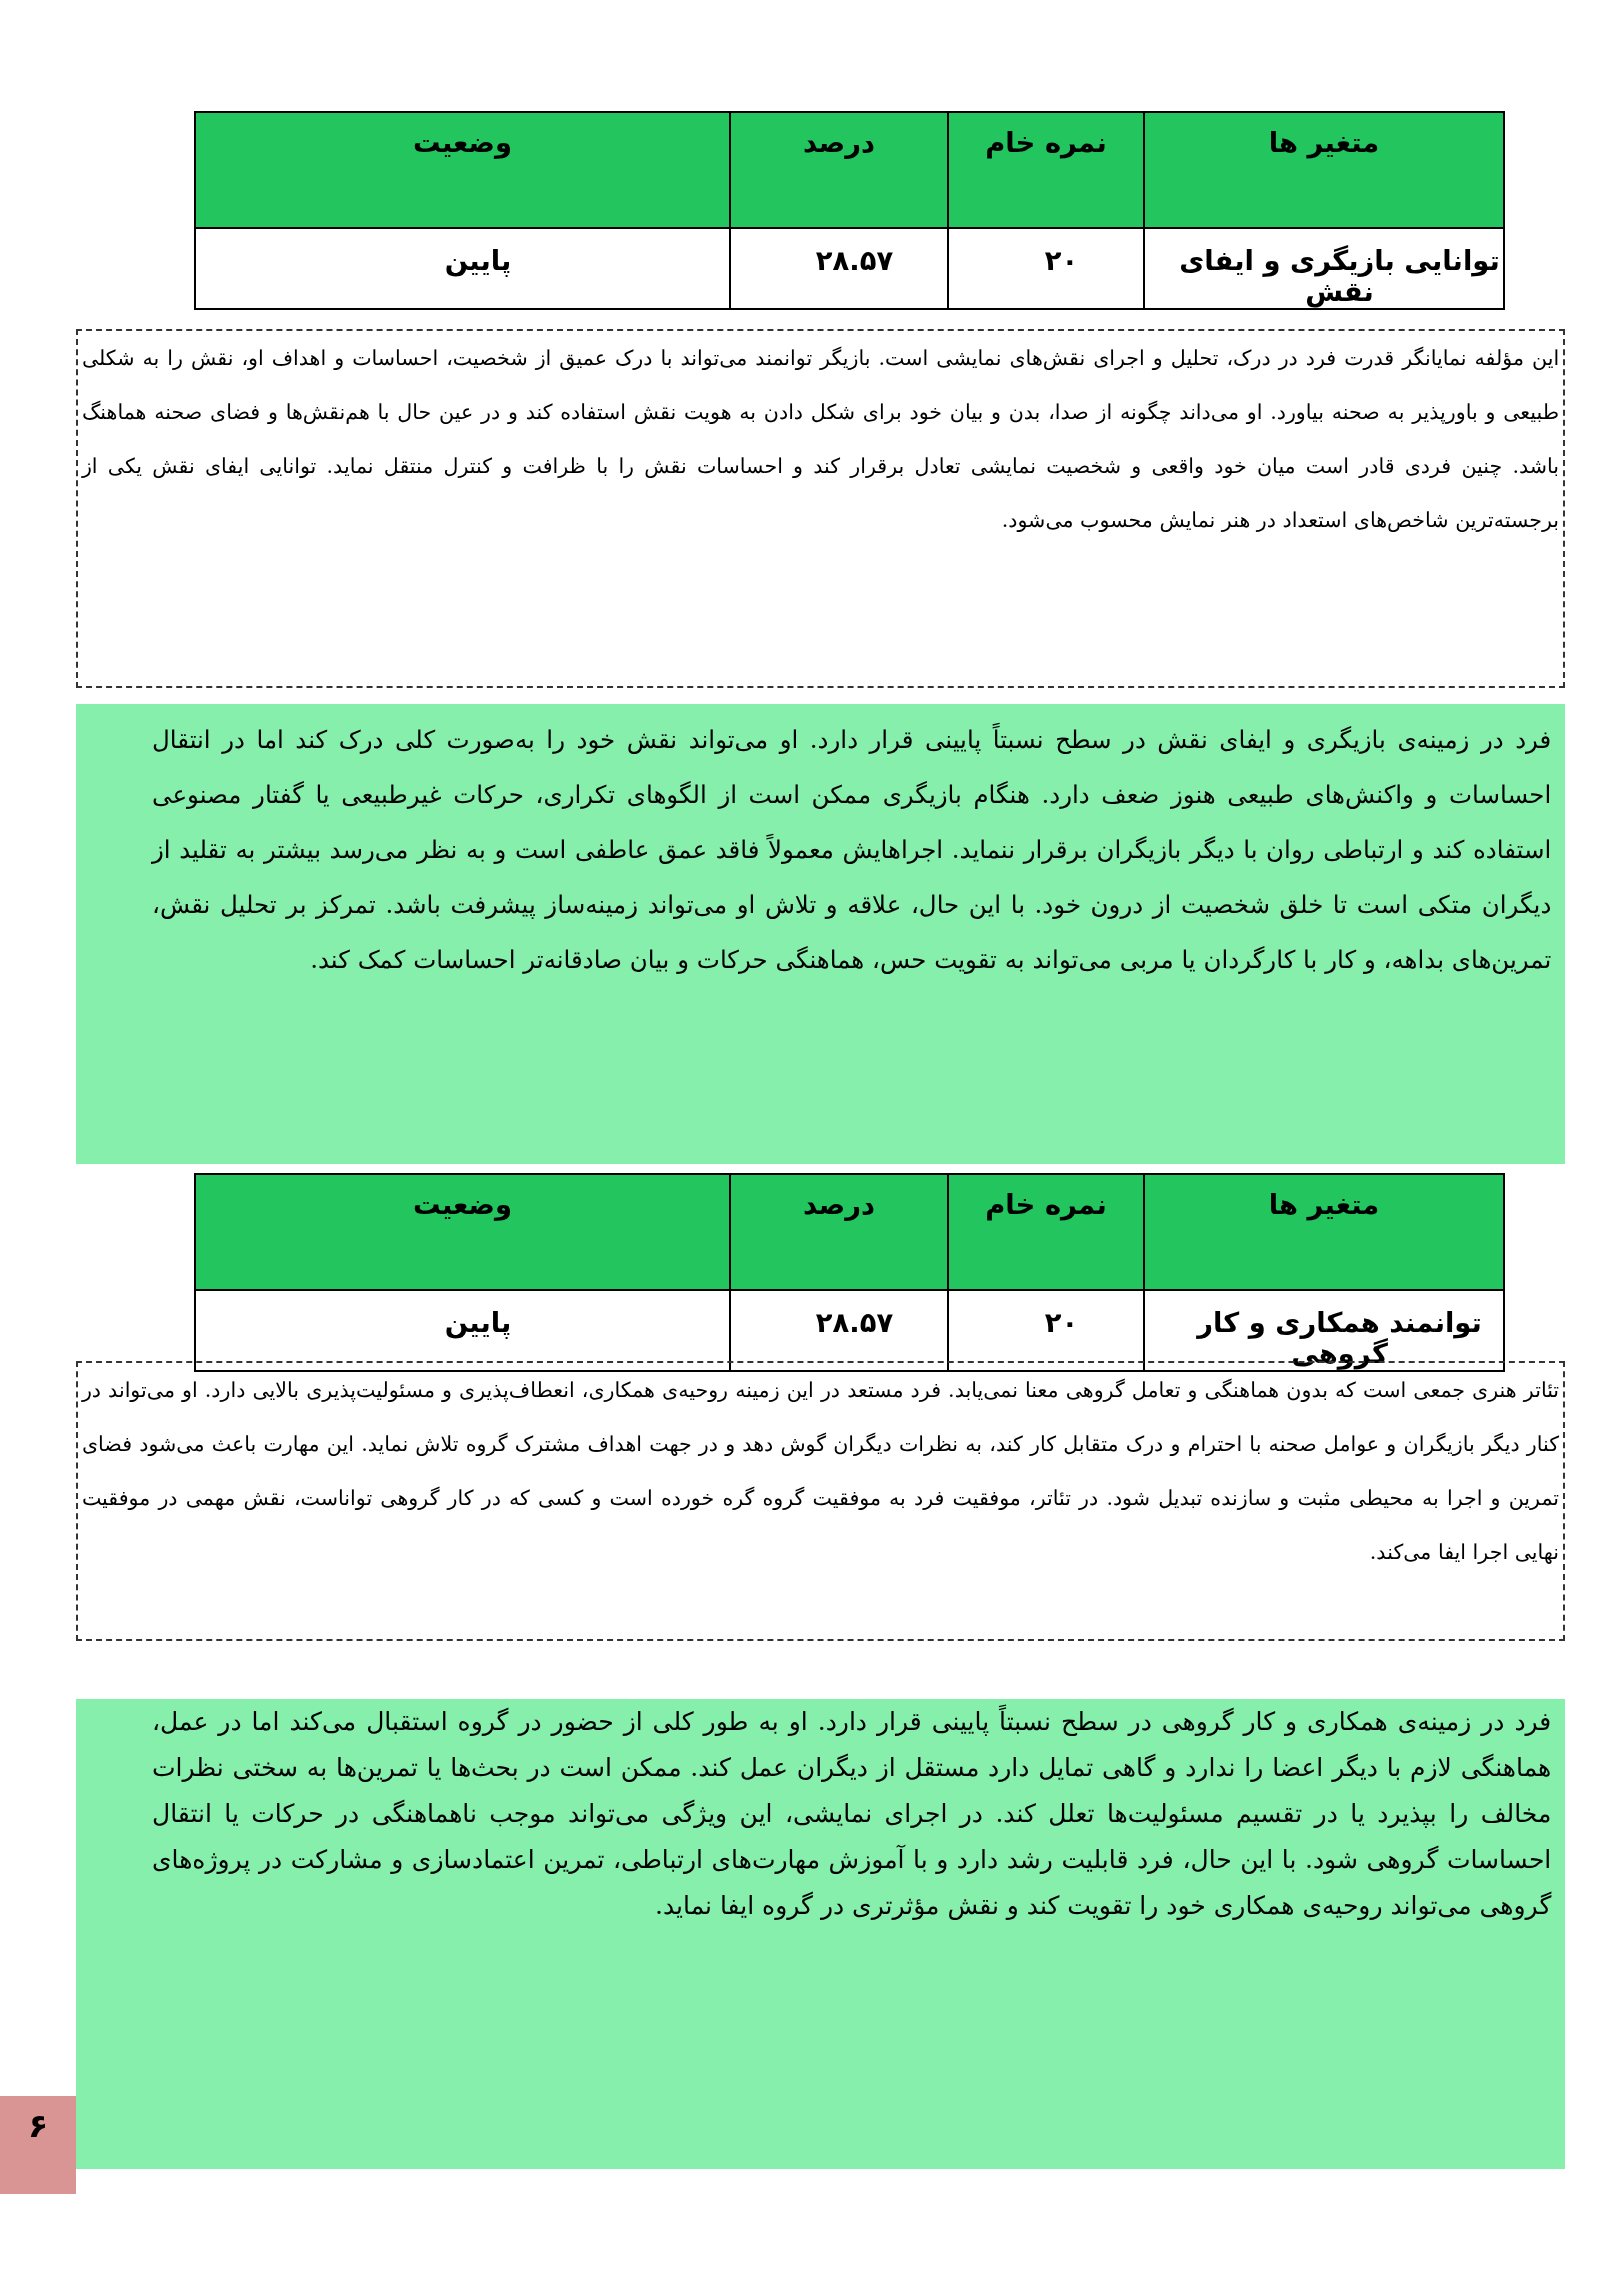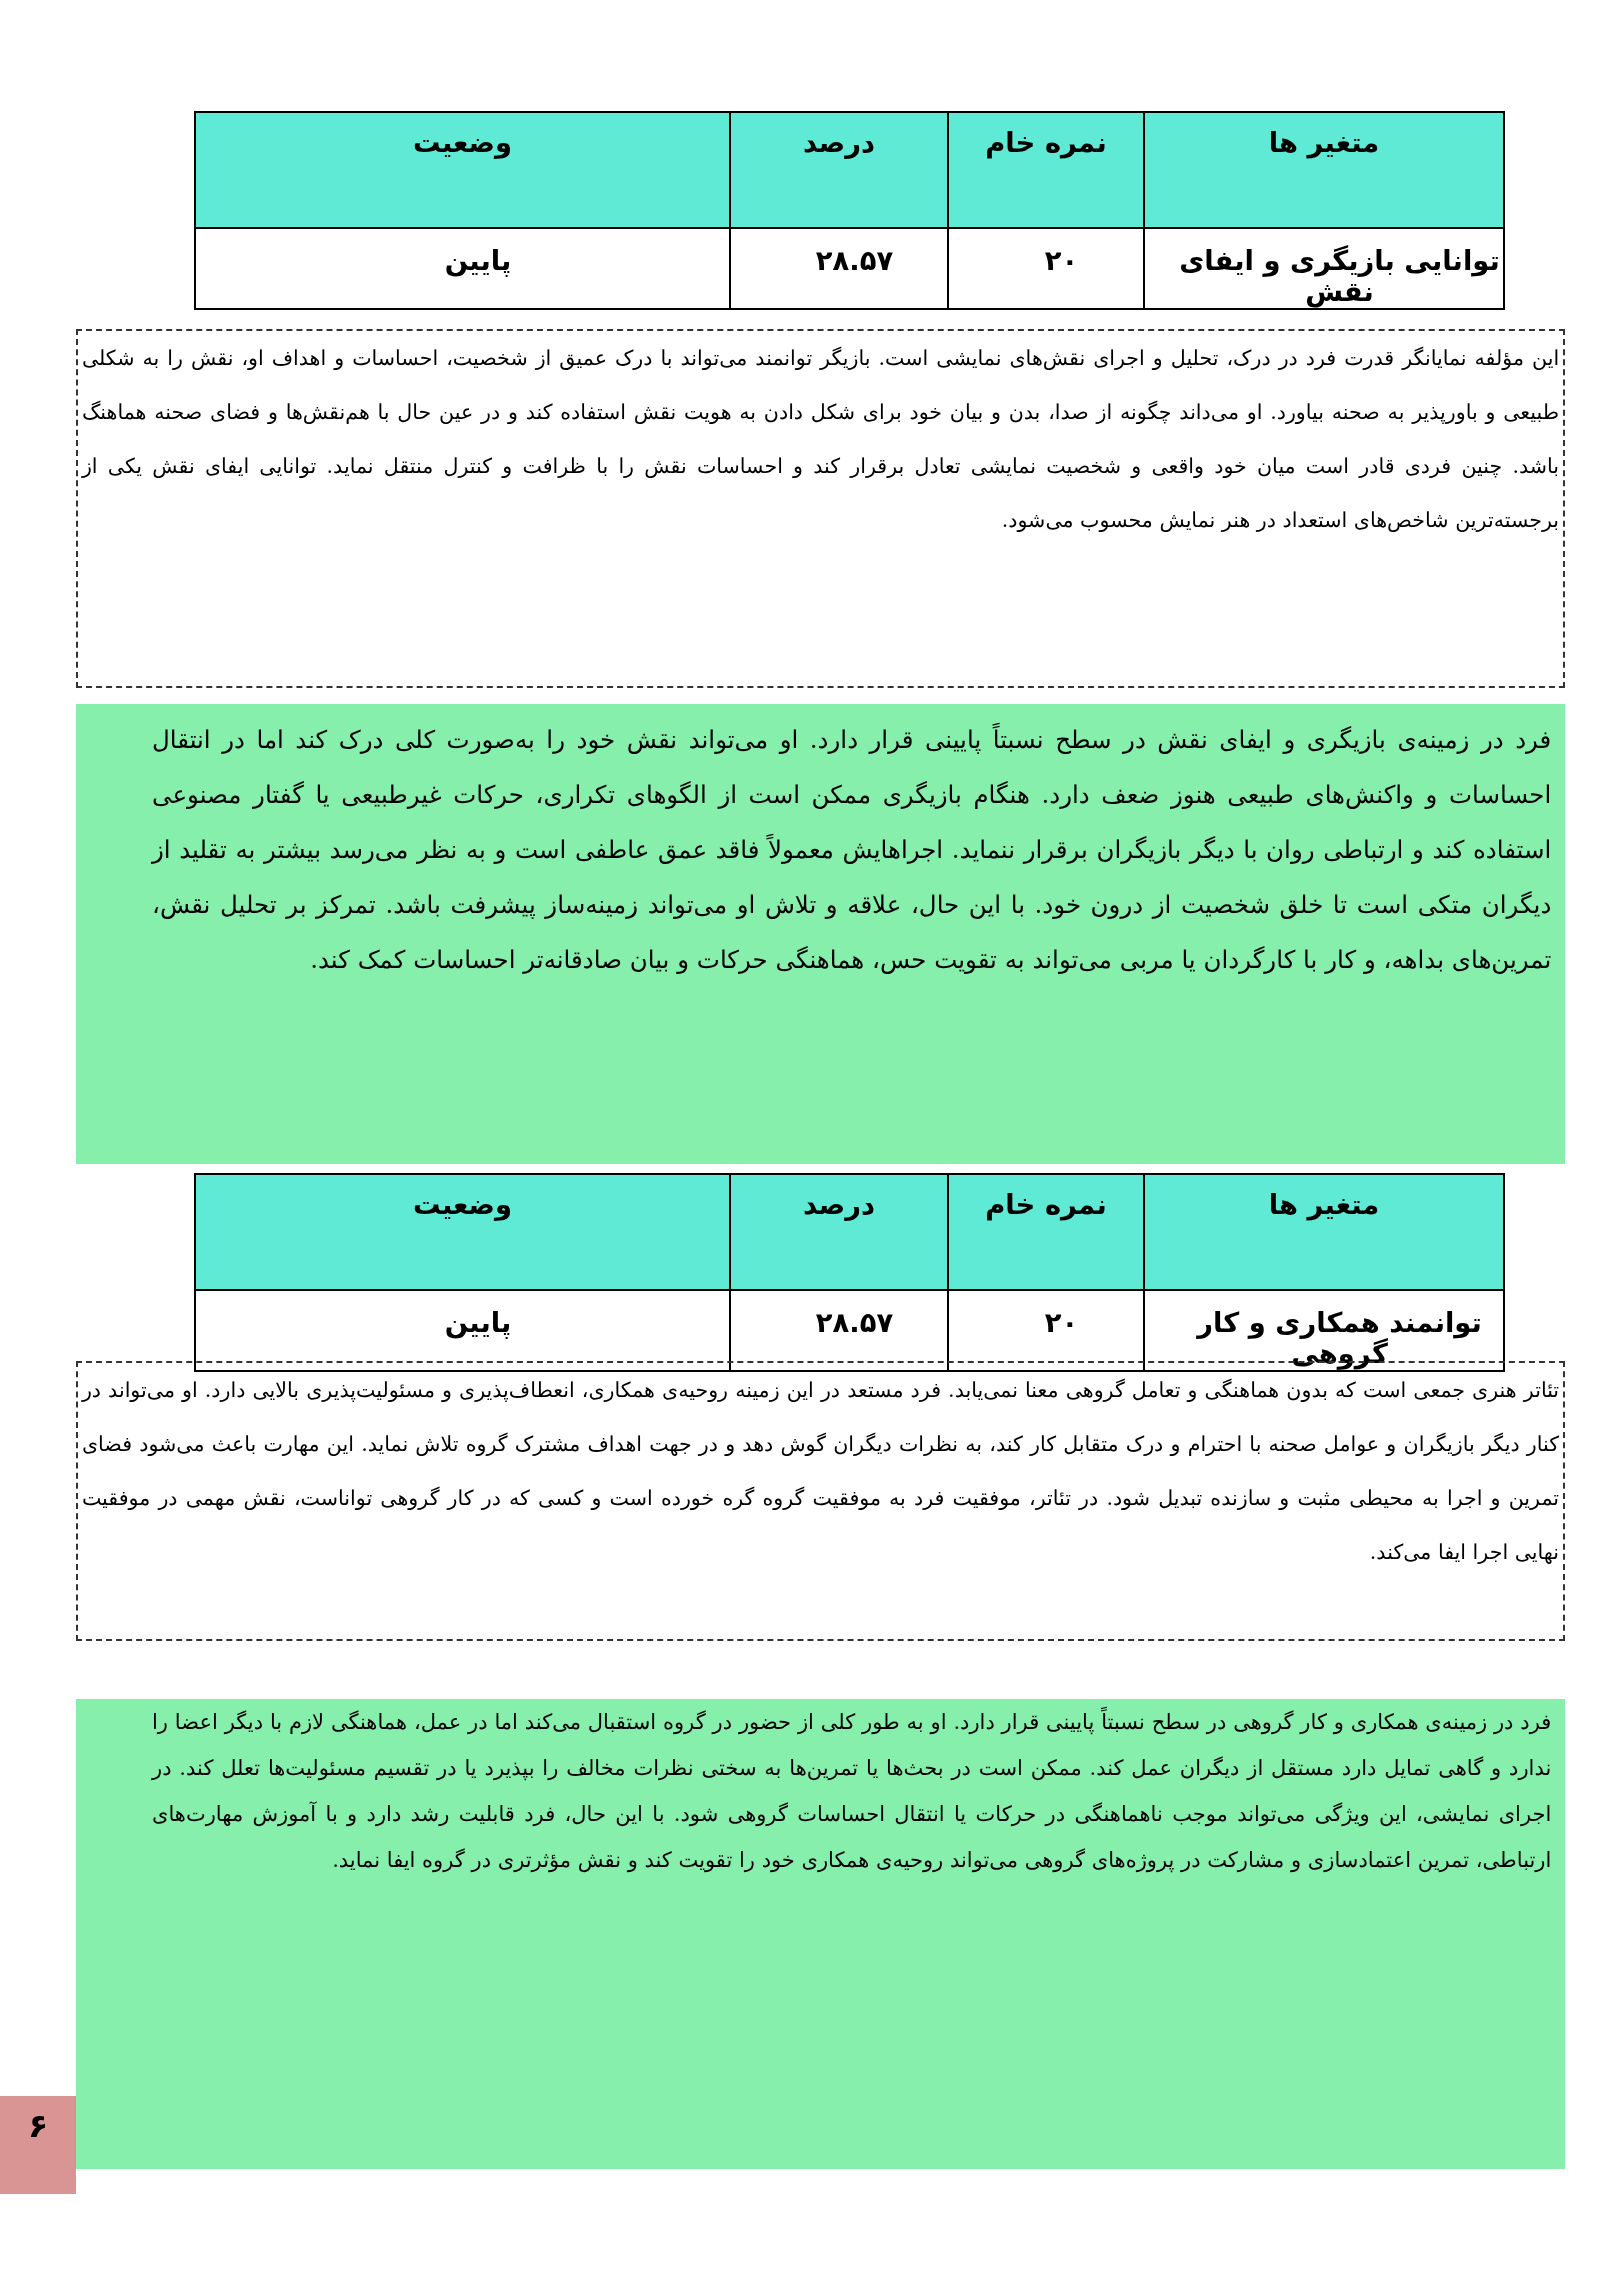--- a/index.html
+++ b/index.html
@@ -2,36 +2,36 @@
 <html><head>
 <meta charset="utf-8">
 <style>
   html, body { margin: 0; padding: 0; background: #ffffff; }
   body { width: 1621px; height: 2292px; position: relative; overflow: hidden;
          font-family: "DejaVu Sans", sans-serif; color: #000; }
   .tbl { position: absolute; left: 194px; width: 1308px; border-collapse: collapse;
          direction: rtl; table-layout: fixed; border: 2.9px solid #000; }
   .tbl th, .tbl td { border: 2px solid #000; text-align: center; vertical-align: top;
          font-family: "DejaVu Sans", sans-serif; font-weight: bold; font-size: 27.4px; }
-  .tbl th { background: #5eead4; height: 116px; padding-top: 13.7px; box-sizing: border-box; }
+  .tbl th { background: #22c55e; height: 116px; padding-top: 13.7px; box-sizing: border-box; }
   .tbl td { background: #ffffff; height: 78px; padding-top: 15.7px; box-sizing: border-box; padding-left: 32px; }
   .tbl .c1 { width: 535px; } .tbl .c2 { width: 218px; } .tbl .c3 { width: 196px; } .tbl .c4 { width: 360px; }
   #table1 { top: 111px; }
   #table2 { top: 1173px; }
   .dashed { position: absolute; left: 76px; width: 1489px; box-sizing: border-box;
             border: 2px dashed #333; direction: rtl; text-align: justify;
             font-family: "DejaVu Serif", serif; font-size: 20.6px; line-height: 54px;
             padding: 0 3.9px 0 3.9px; }
   #desc1 { top: 329px; height: 359px; }
   #desc2 { top: 1361px; height: 280px; }
   .bluebox { position: absolute; left: 76px; width: 1489px; box-sizing: border-box;
              background: #86efac; direction: rtl; text-align: justify;
              font-family: "DejaVu Serif", serif; color: #000; }
   #interp1 { top: 704px; height: 460px; font-size: 24.5px; line-height: 55px; padding: 7.8px 13.7px 0 76px; }
-  #interp2 { top: 1699px; height: 470px; font-size: 21px; line-height: 46px; padding: 0 13.7px 0 76px; }
+  #interp2 { top: 1699px; height: 470px; font-size: 25px; line-height: 46px; padding: 0 13.7px 0 76px; }
   .page-badge { position: absolute; left: 0; top: 2096px; width: 76px; height: 98px;
                 background: #d99594; text-align: center; font-weight: bold; font-size: 33px;
                 line-height: 59px; font-family: "DejaVu Sans", sans-serif; }
   p { margin: 0; }
 </style>
 </head>
 <body>
 
 <table class="tbl" id="table1">
   <colgroup>

